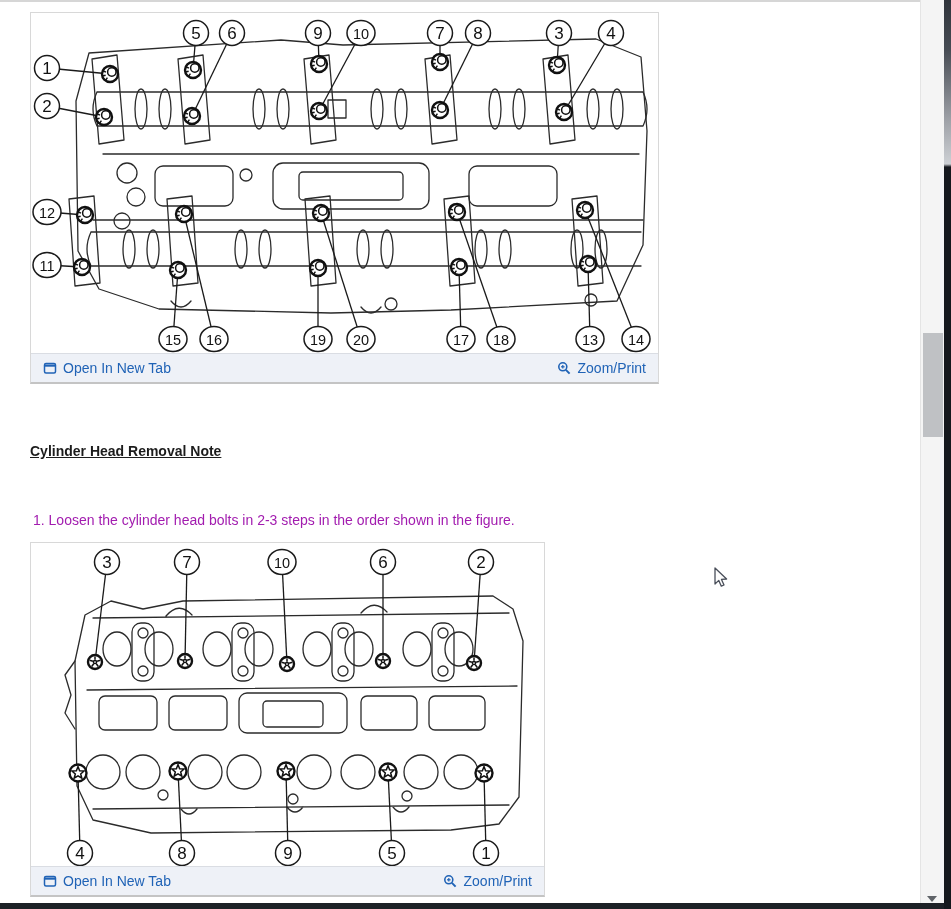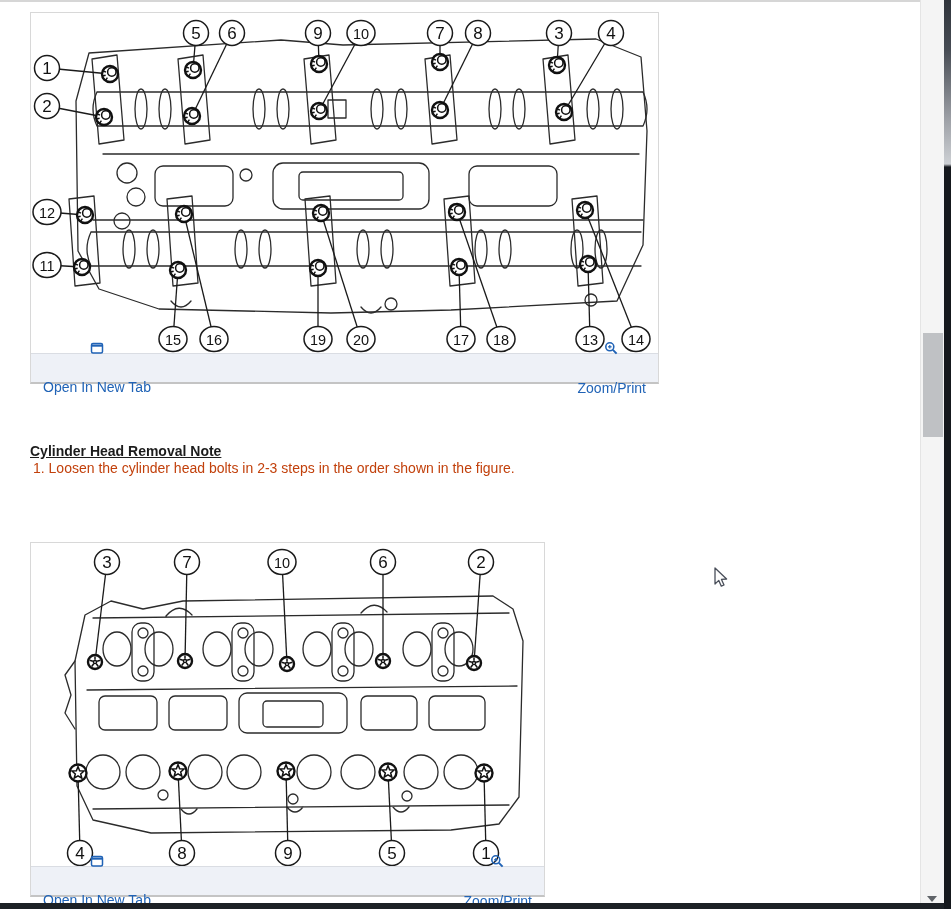--- a/index.html
+++ b/index.html
@@ -5,35 +5,35 @@
   html,body{margin:0;padding:0;background:#fff;}
   .stage{position:relative;width:951px;height:909px;overflow:hidden;background:#fff;
          font-family:"Liberation Sans","DejaVu Sans",sans-serif;}
   .top-rule{position:absolute;left:0;top:0;width:944px;height:2px;background:#d6d6d6;}
 
   
   .fig-card{position:absolute;background:#fff;border:1px solid #d8d8d8;border-bottom:2px solid #c4c4c4;}
   .fig-card svg{display:block;background:#fff;}
   .fig-footer{display:flex;justify-content:space-between;align-items:center;height:29px;
               background:#eef1f7;border-top:1px solid #dadde3;padding:0 12px;box-sizing:border-box;}
-  .fig-link{display:flex;align-items:center;gap:24px;color:#2063b6;font-size:14px;text-decoration:none;cursor:pointer;flex-direction:column;}
+  .fig-link{display:flex;align-items:center;gap:6px;color:#2063b6;font-size:14px;text-decoration:none;cursor:pointer;}
   .fig-link svg{background:transparent;}
 
   
   .art{fill:none;stroke:#2b2b2b;stroke-width:1.3;stroke-linejoin:round;stroke-linecap:round;}
   .leader{stroke:#1a1a1a;stroke-width:1.3;}
   .bolt-outer{fill:#fff;stroke:#111;stroke-width:2.4;}
   .bolt-detail{fill:none;stroke:#111;stroke-width:1.5;}
   .co-circle{fill:#fff;stroke:#1a1a1a;stroke-width:1.5;}
   .co-text{font-size:17px;text-anchor:middle;fill:#111;font-family:"Liberation Sans","DejaVu Sans",sans-serif;}
   .co-text.small{font-size:14.5px;}
 
   
   .note-heading{position:absolute;left:30px;top:443px;font-size:14px;font-weight:bold;color:#1c1c1c;text-decoration:underline;}
-  .note-step{position:absolute;left:33px;top:460px;font-size:14px;color:#c2410c;}
+  .note-step{position:absolute;left:33px;top:512px;font-size:14px;color:#a21caf;}
 
   
   .scroll-track{position:absolute;left:920px;top:0;width:24px;height:909px;background:#f4f4f4;border-left:1px solid #e4e4e4;box-sizing:border-box;}
   .scroll-thumb{position:absolute;left:2px;top:333px;width:20px;height:104px;background:#bfc1c4;}
   .scroll-down{position:absolute;left:6px;top:896px;width:0;height:0;cursor:pointer;
                border-left:5px solid transparent;border-right:5px solid transparent;border-top:6px solid #5f6368;}
   .edge-strip{position:absolute;left:944px;top:0;width:7px;height:909px;
               background:linear-gradient(to bottom,#30353c 0px,#474c54 50px,#9ea1a7 120px,#cdd0d4 164px,#15181d 167px,#15181d 100%);}
   .bottom-bar{position:absolute;left:0;top:903px;width:944px;height:6px;background:#1d2126;}
 

